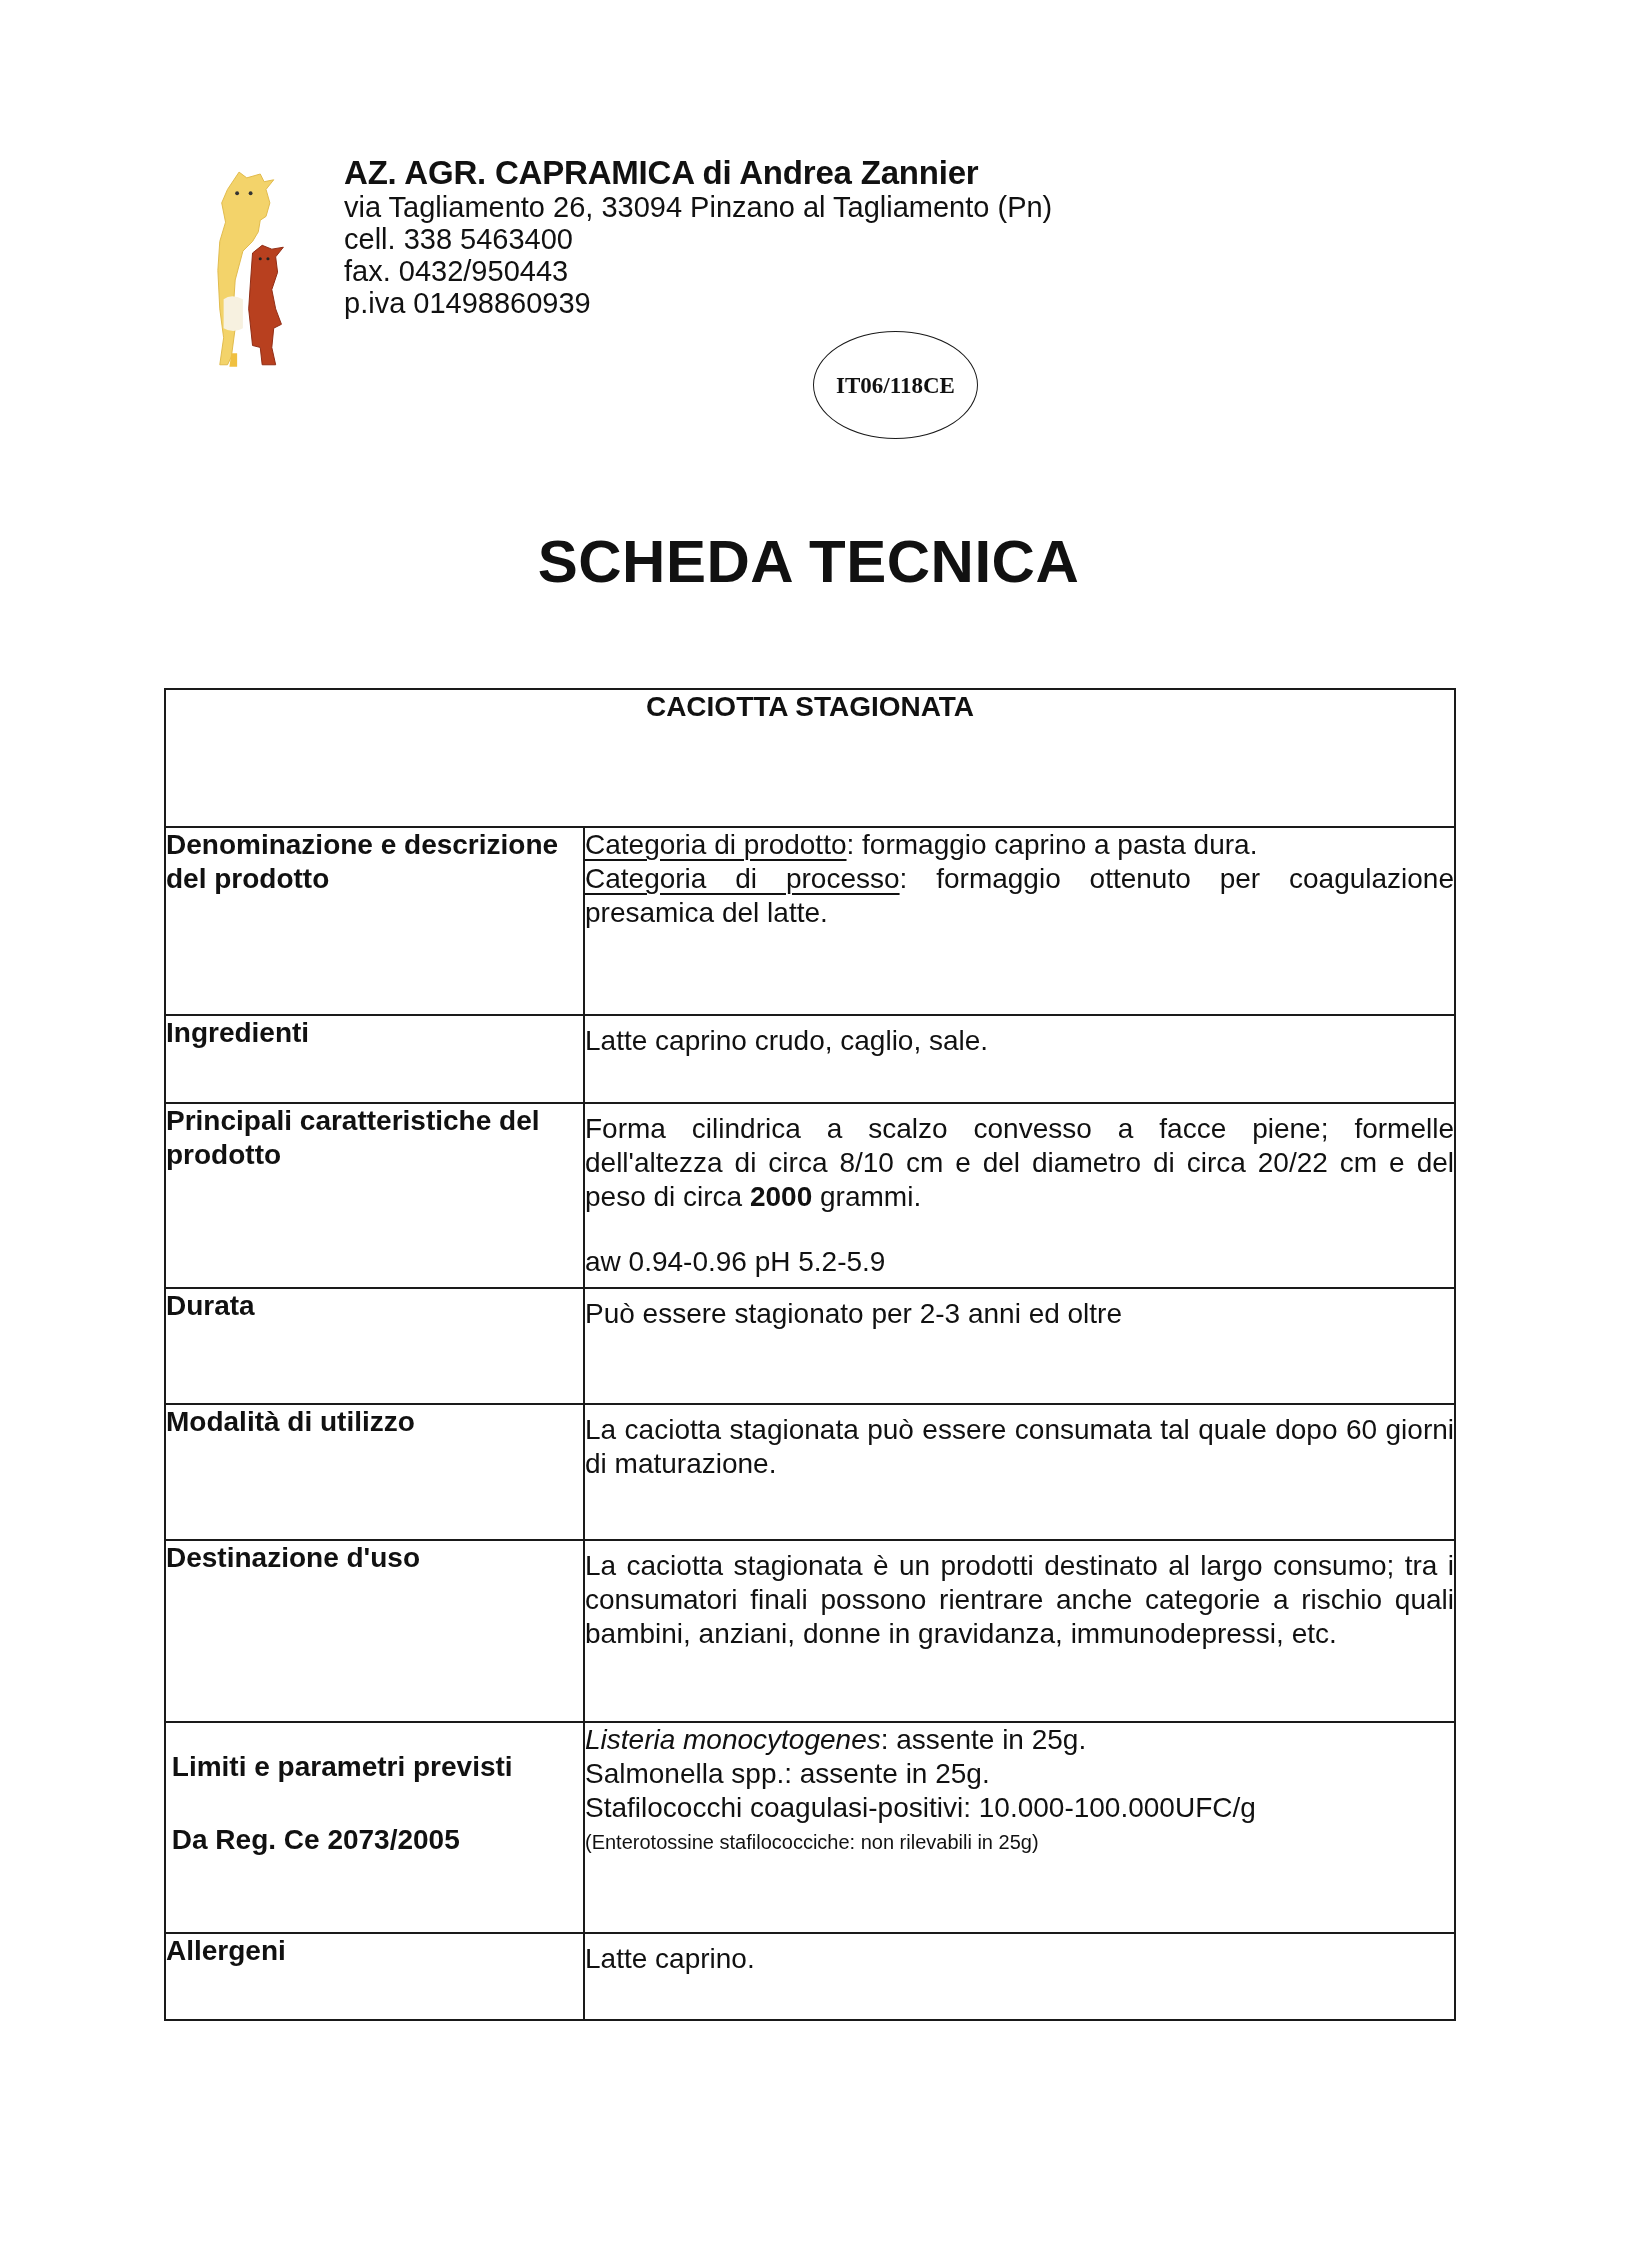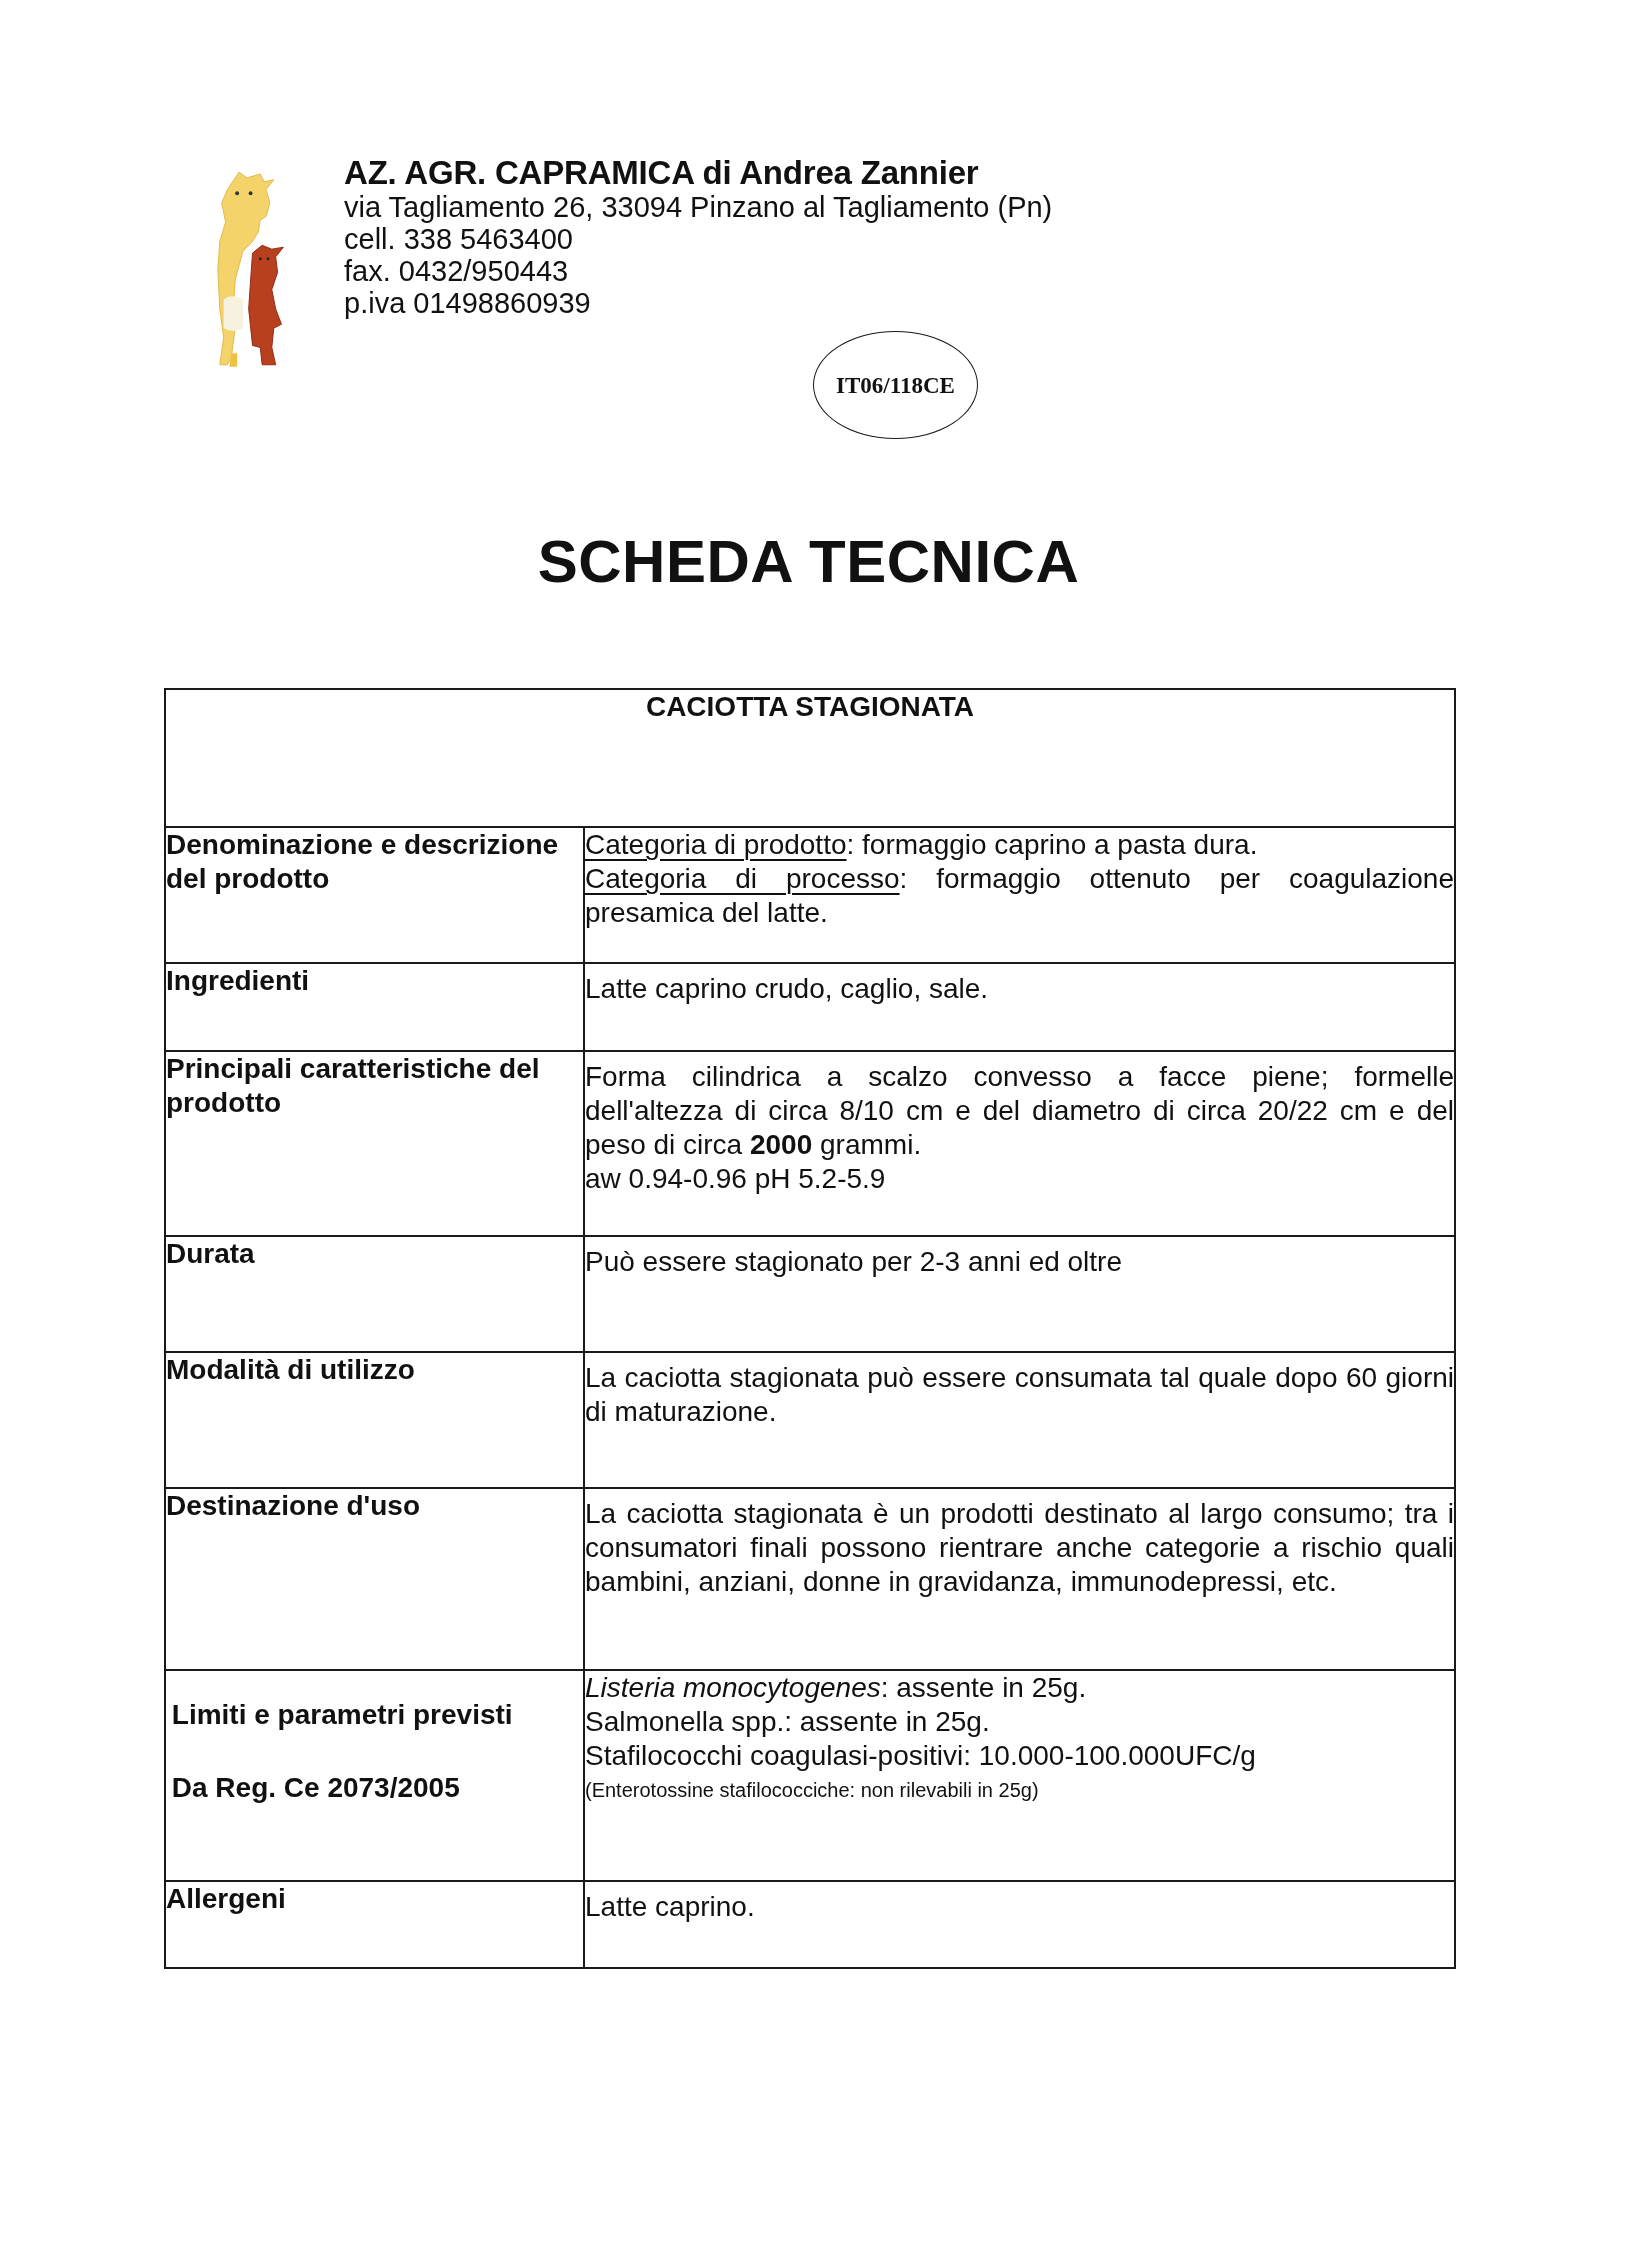--- a/index.html
+++ b/index.html
@@ -34,21 +34,21 @@
     font-weight: bold; font-size: 41px; line-height: 46px;
     padding-bottom: 27px;
   }
   td.label { width: 406px; font-weight: bold; padding: 7.7px 0 0 9.7px; }
   td.value { padding: 1.9px 5.8px 0 7.7px; text-align: justify; }
   .u { text-decoration: underline; text-underline-offset: 4.8px; text-decoration-thickness: 1.9px; }
   .it { font-style: italic; }
   .small { font-size: 20px; }
   .b { font-weight: bold; }
   .line-block { display: block; }
-  .nojust { text-align: left; }
+  .nojust { text-align: left; margin-top: 31px; }
 </style>
 </head>
 <body>
 
 <div class="logo">
   <svg width="79" height="205" viewBox="0 0 82 212">
 
     <path d="M14 26 L26 8 L34 14 L48 10 L52 18 L62 16 L54 26 L58 40 L54 54 L48 58 L46 70 L40 80 L30 90 L22 120 L20 150 L22 170 L18 200 L14 208 L6 208 L10 180 L6 150 L4 110 L6 80 L12 60 L8 40 Z" fill="#f3d36a" stroke="#e0b94a" stroke-width="1"></path>
     <path d="M10 140 Q18 134 30 140 L30 170 Q20 176 10 170 Z" fill="#f7f1e0"></path>
     <circle cx="24" cy="30" r="2" fill="#333"></circle>
@@ -80,21 +80,21 @@
 <table class="sheet">
   <colgroup>
       <col style="width:419px">
       <col>
     </colgroup>
   <tbody>
       <tr style="height:138px">
     <td class="prod-head" colspan="2">CACIOTTA STAGIONATA</td>
   </tr>
 
-  <tr style="height:136px">
+  <tr style="height:188px">
     <td class="label">Denominazione e descrizione del prodotto</td>
     <td class="value">
       <span class="u">Categoria di prodotto</span><span>: formaggio caprino a pasta dura.</span><br>
       <span class="u">Categoria di processo</span><span>: formaggio ottenuto per coagulazione presamica del latte.</span>
     </td>
   </tr>
 
   <tr style="height:88px">
     <td class="label">Ingredienti</td>
     <td class="value" style="padding-top:7.7px">Latte caprino crudo, caglio, sale.</td>

